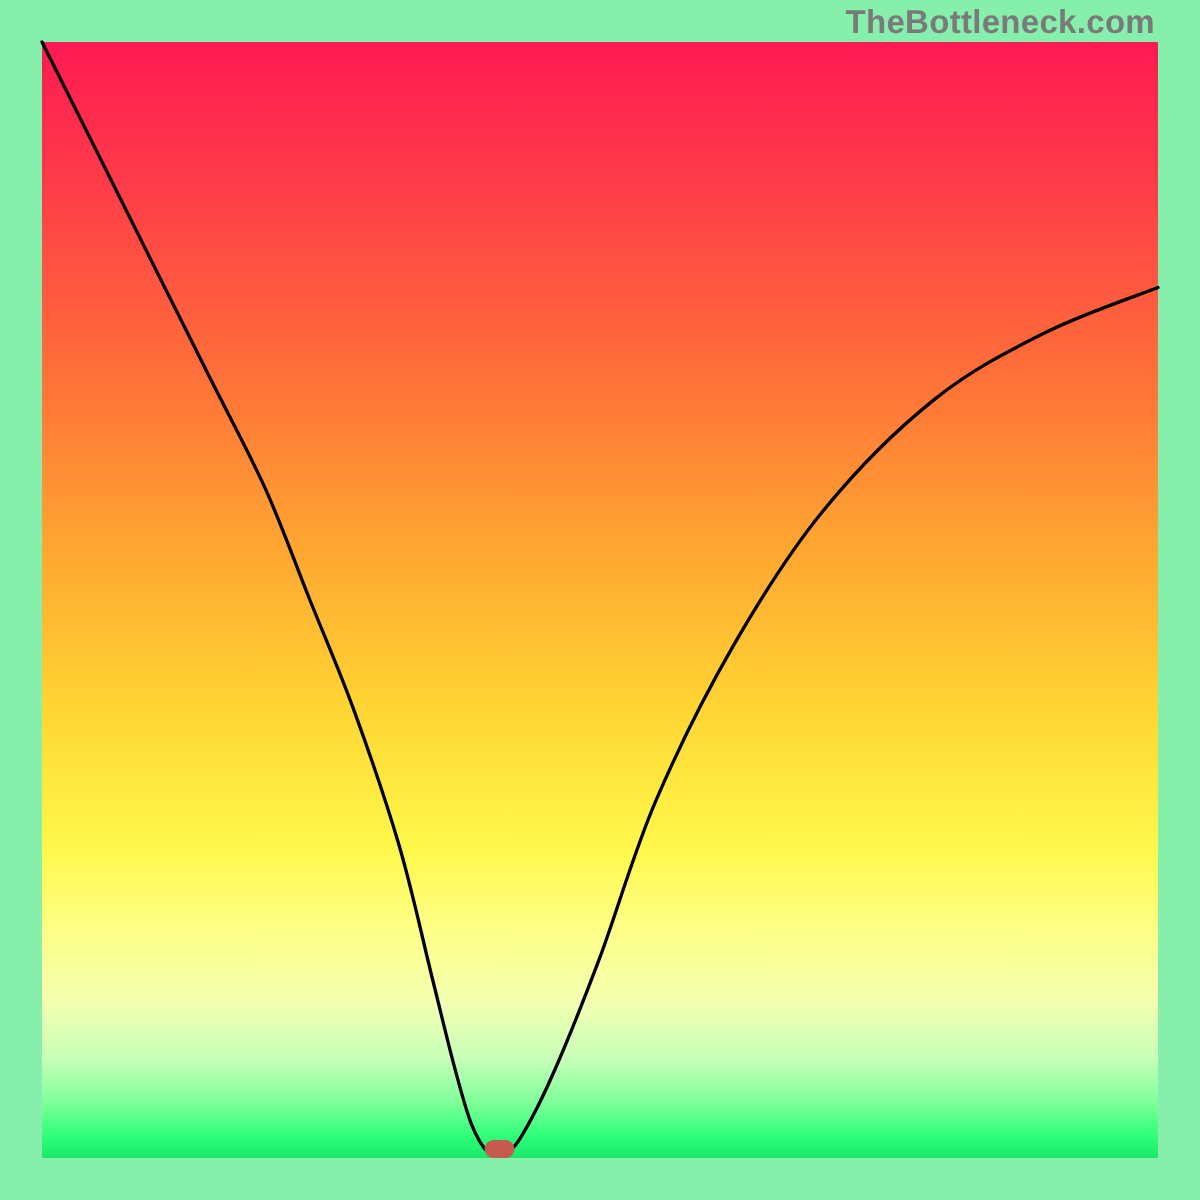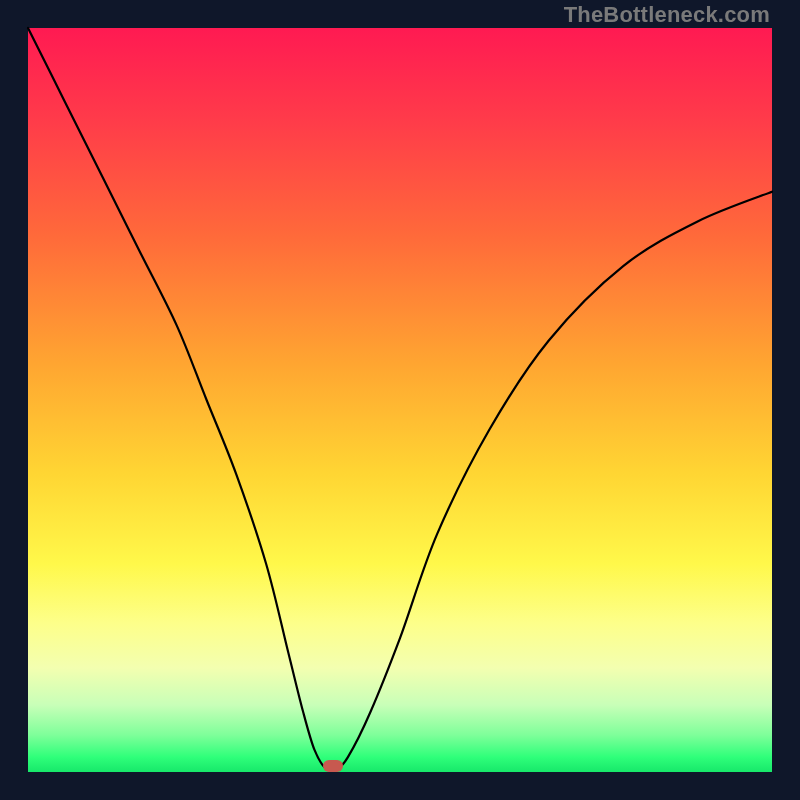--- a/index.html
+++ b/index.html
@@ -10,21 +10,21 @@
     background: #000;
     overflow: hidden;
     font-family: Arial, Helvetica, sans-serif;
   }
   .frame {
     position: absolute;
     left: 0;
     top: 0;
     width: 800px;
     height: 800px;
-    background: #0f172a;
+    background: #86efac;
   }
   .plot {
     position: absolute;
     left: 28px;
     top: 28px;
     width: 744px;
     height: 744px;
     
     background: linear-gradient(
       to bottom,

